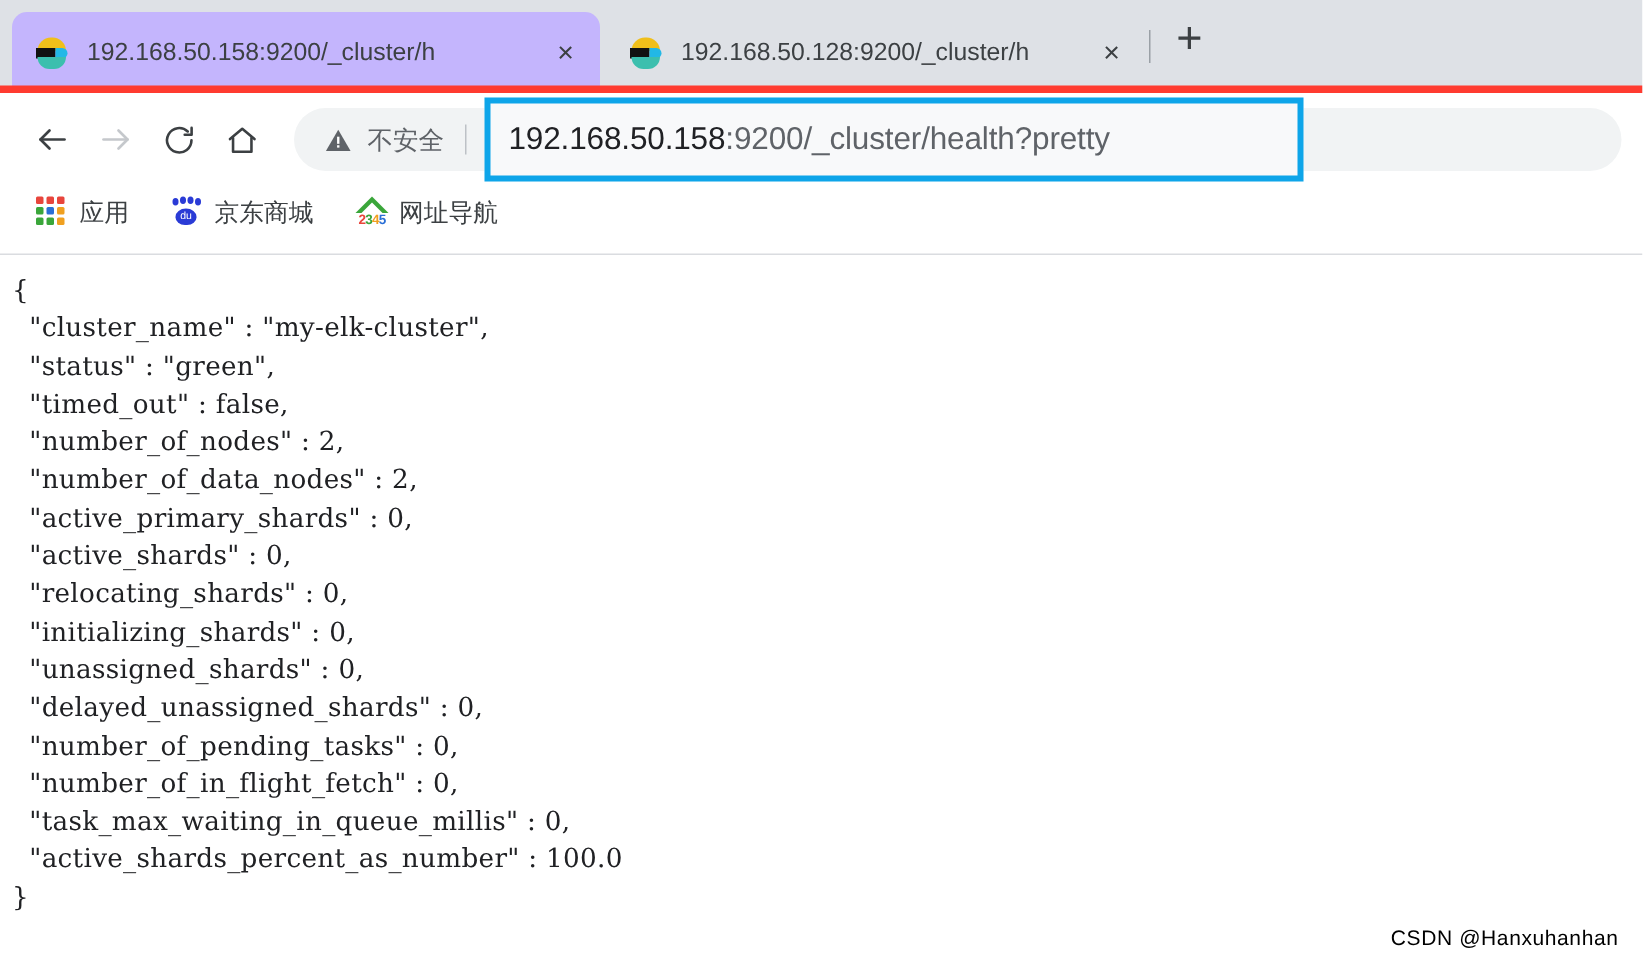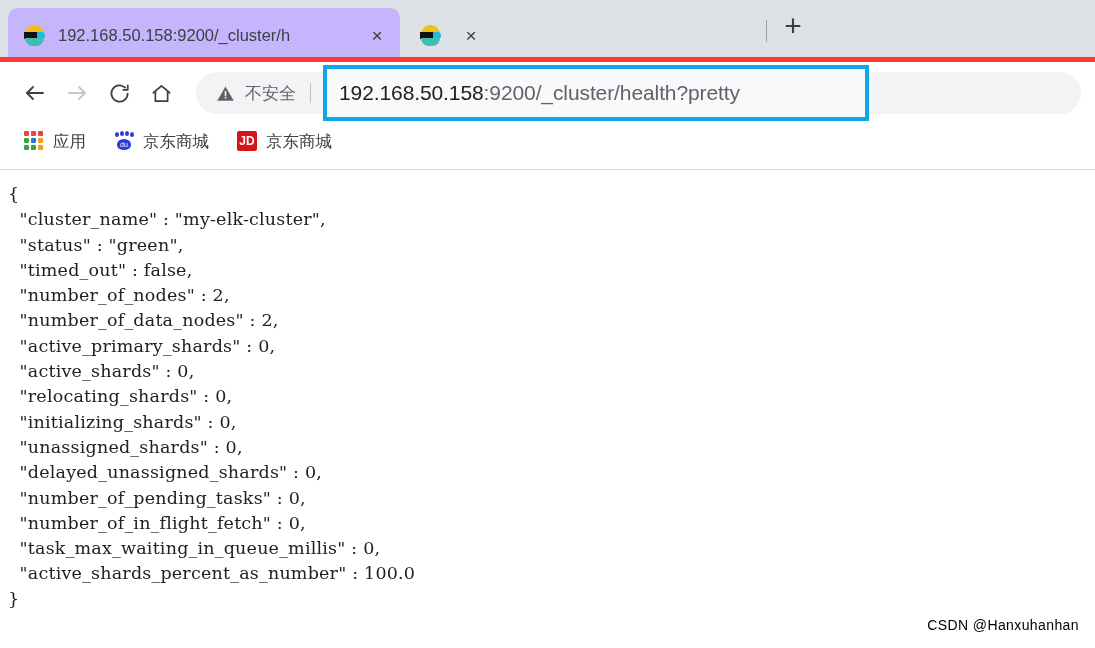--- a/index.html
+++ b/index.html
@@ -275,20 +275,21 @@
 
   <div class="tab inactive">
     <span class="favicon">
       <span class="es-logo">
         <span class="es-top"></span>
         <span class="es-bar"></span>
         <span class="es-blue"></span>
         <span class="es-bottom"></span>
       </span>
     </span>
+    <span class="tab-title">192.168.50.128:9200/_cluster/h</span>
     <span class="tab-close">×</span>
   </div>
 
   <span class="tab-sep"></span>
   <span class="new-tab">+</span>
 
   <div class="red-rule"></div>
 </div>
 
 <div class="toolbar">
@@ -362,25 +363,29 @@
       <span class="p" style="left:1px;top:1px;width:4px;height:5px;"></span>
       <span class="p" style="left:6px;top:0px;width:4px;height:5px;"></span>
       <span class="p" style="left:11px;top:0px;width:4px;height:5px;"></span>
       <span class="p" style="left:16px;top:1px;width:4px;height:5px;"></span>
       <span class="body"></span>
       <span class="du">du</span>
     </span>
     <span class="bm-label">京东商城</span>
   </div>
 
-
   <div class="bm">
-    <span class="bm-ico jd-ico">JD</span>
-    <span class="bm-label">京东商城</span>
-  </div>
+    <span class="bm-ico nav2345">
+      <span class="roof"></span>
+      <span class="roof2"></span>
+      <span class="digits" id="nav2345-digits"><span>2</span><span>3</span><span>4</span><span>5</span></span>
+    </span>
+    <span class="bm-label">网址导航</span>
+  </div>
+
 </div>
 
 <div class="page">
   <pre class="json-pre">{
   "cluster_name" : "my-elk-cluster",
   "status" : "green",
   "timed_out" : false,
   "number_of_nodes" : 2,
   "number_of_data_nodes" : 2,
   "active_primary_shards" : 0,

